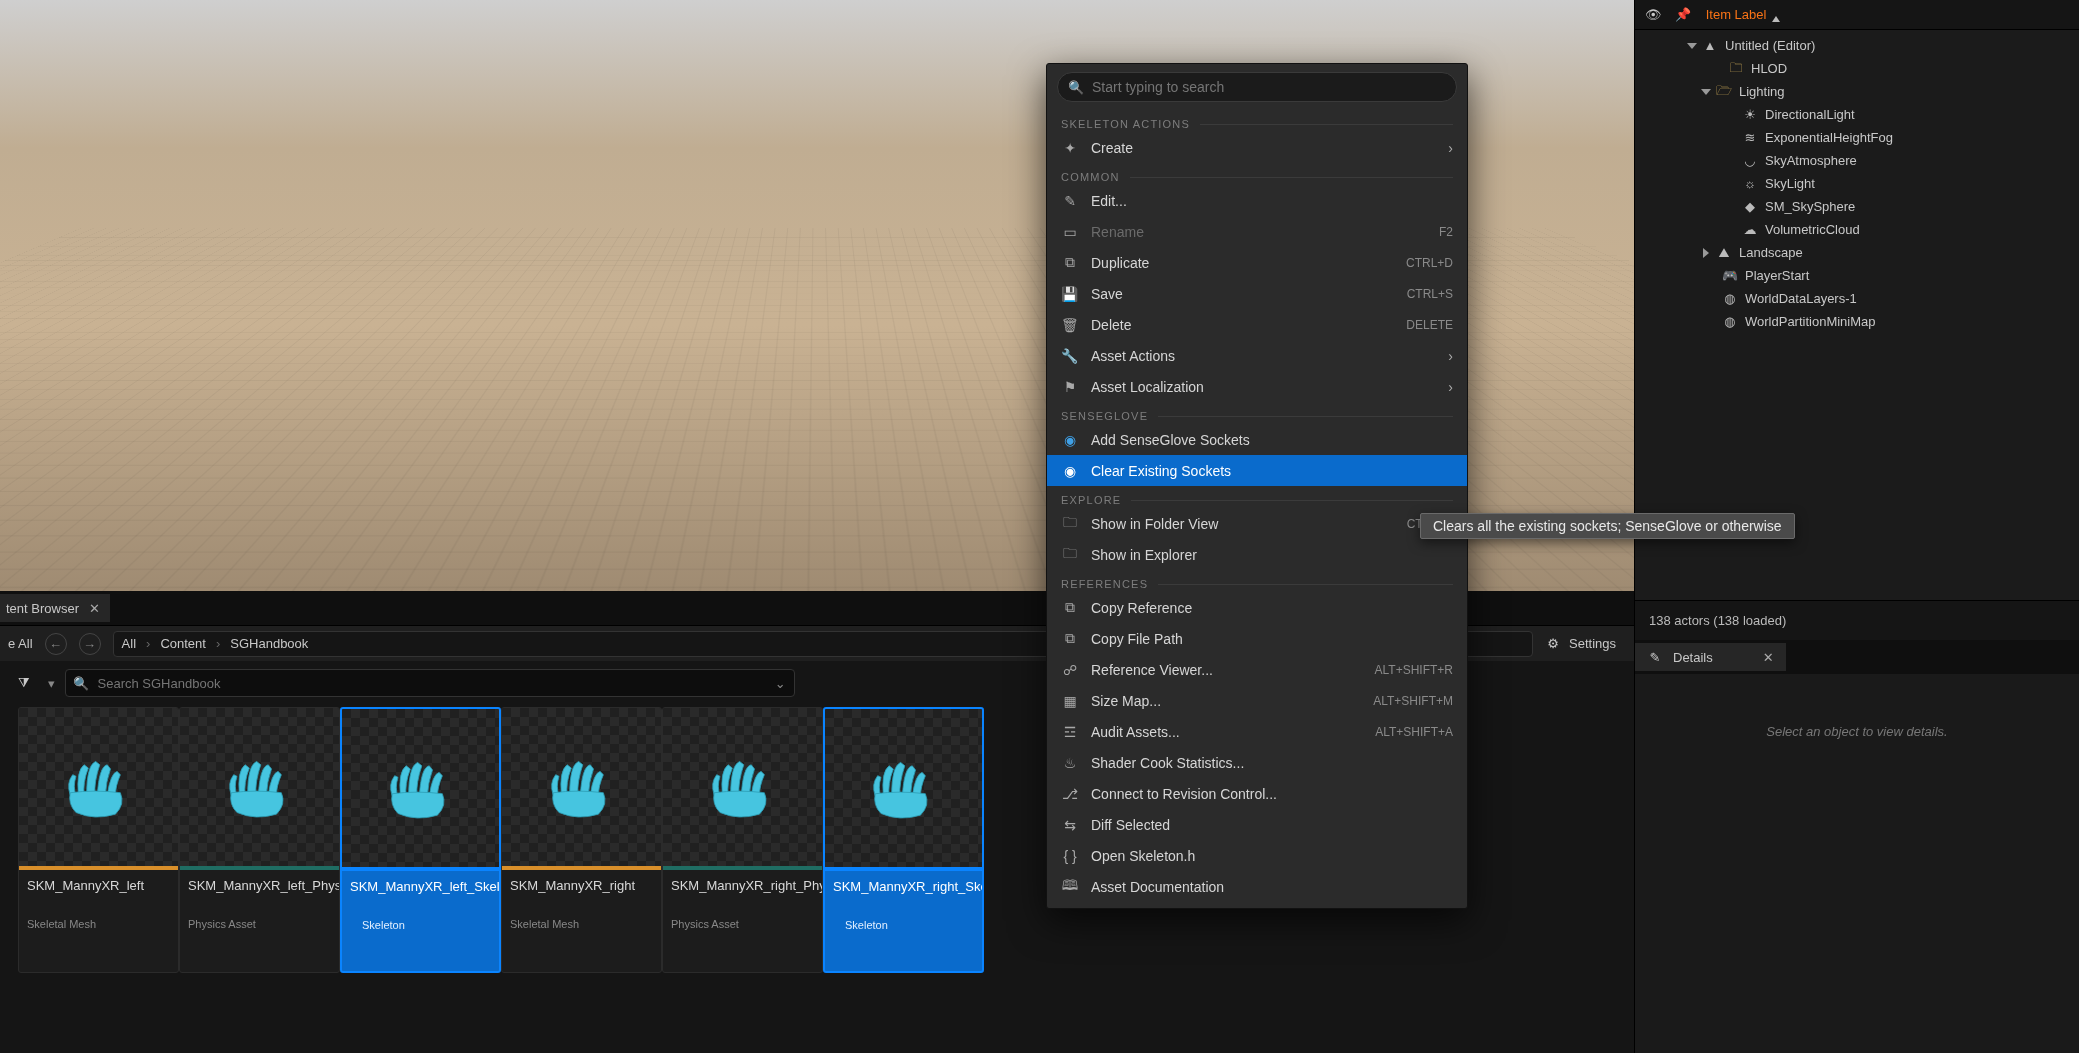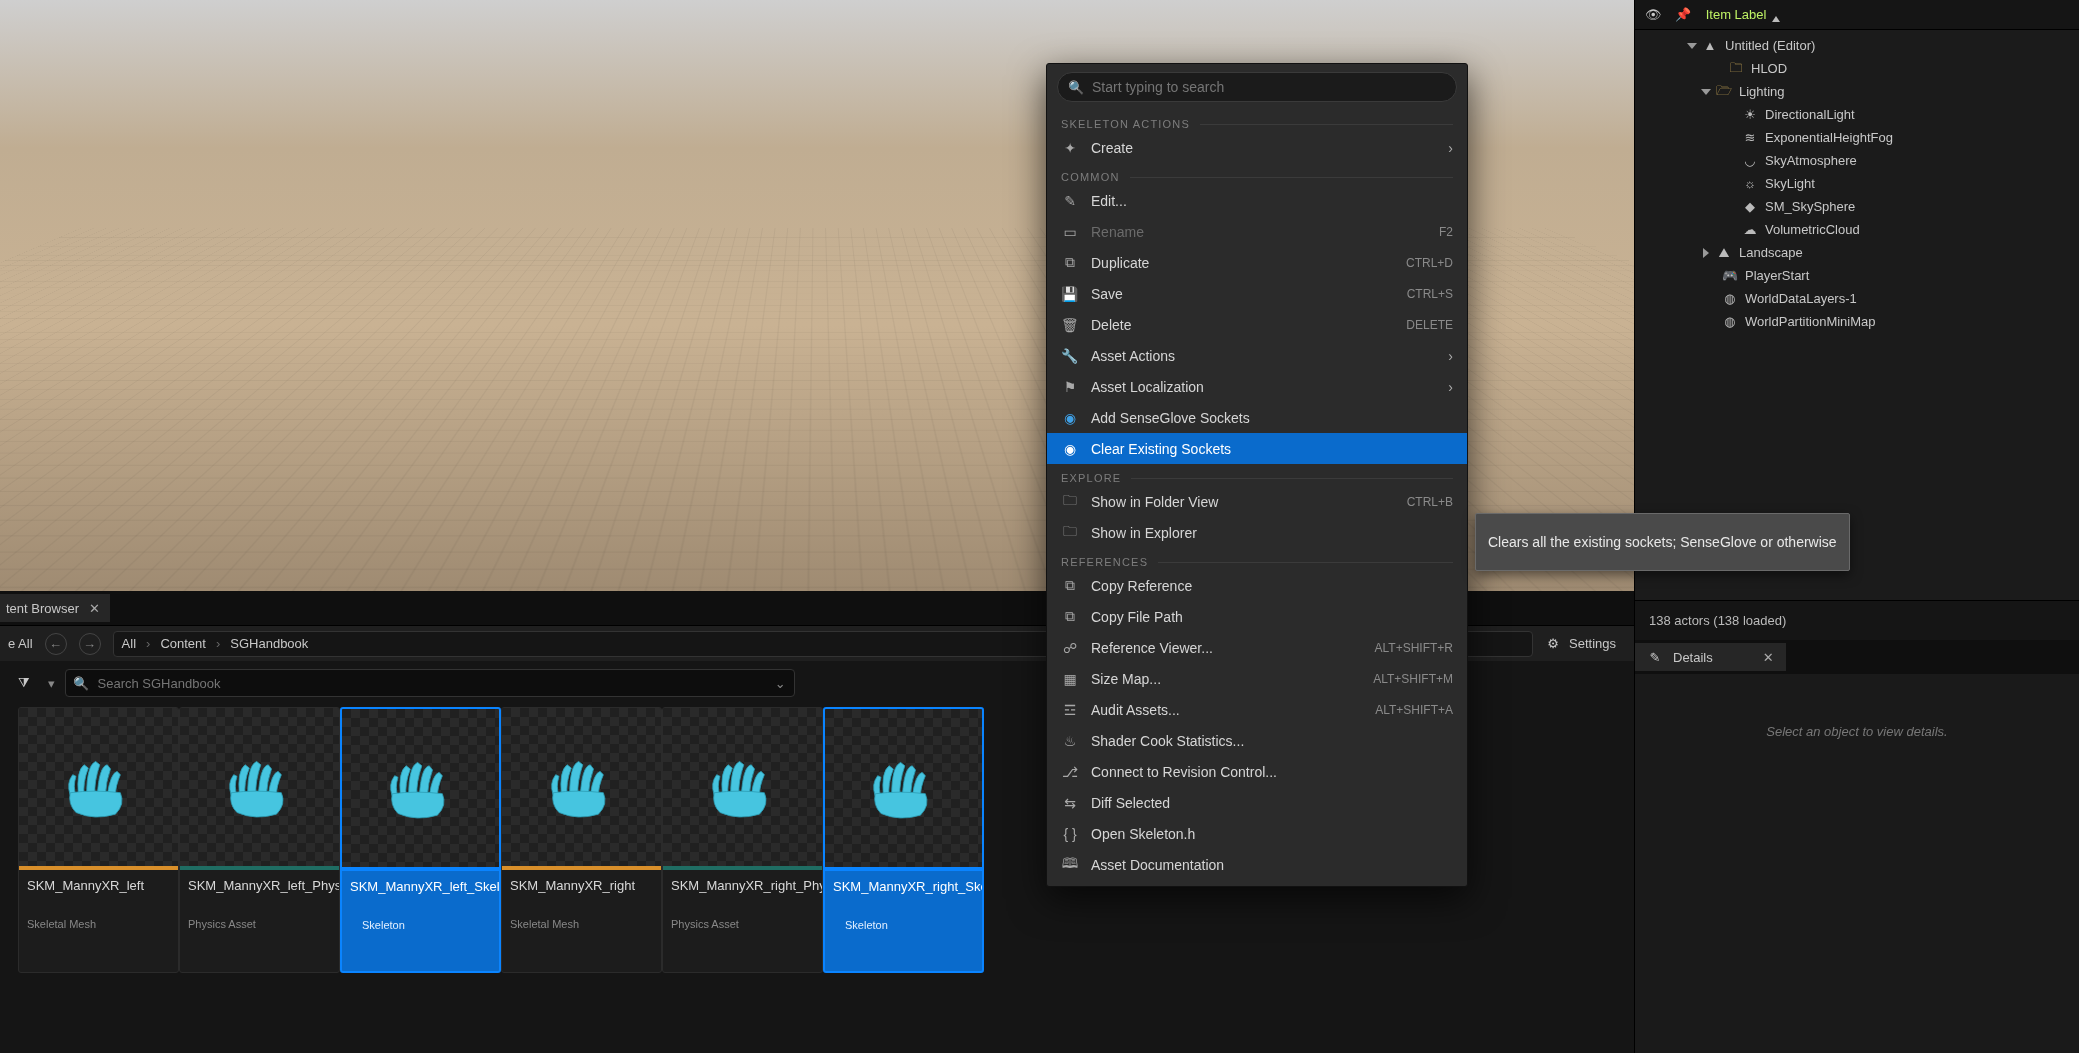--- a/index.html
+++ b/index.html
@@ -73,21 +73,21 @@
 .bar.blue{ background:#0a84ff;}
 .asset .label{ padding:8px 8px 2px; font-size:13px; color:#d8d8d8; line-height:1.25; min-height:48px;}
 .asset.selected .label{ color:#fff;}
 .asset .type{ padding:0 8px 8px; font-size:11px; color:#888;}
 .asset.selected .type{ color:#e2efff;margin-left:12px;}
 .hand-svg{ width:84px; height:74px;}
 
 
 .outliner-header{ height:30px; background:#151515; border-bottom:1px solid #000; display:flex; align-items:center; padding:0 10px; gap:14px;}
 .outliner-header .pin{ color:#aaa;}
-.outliner-header .title{ color:#bef264; flex:1; display:flex; align-items:flex-end; gap:6px;}
+.outliner-header .title{ color:#f97316; flex:1; display:flex; align-items:flex-end; gap:6px;}
 .tri-up{ display:inline-block; width:0;height:0;border-left:4px solid transparent;border-right:4px solid transparent;border-bottom:6px solid #bbb;}
 .outliner-body{ flex:0 0 570px; background:#1b1b1b; overflow:auto; padding-top:4px;}
 .tree-row{ display:flex; align-items:center; height:23px; padding-left:8px; gap:6px;}
 .disclose{ width:0;height:0;border-top:5px solid transparent;border-bottom:5px solid transparent;border-left:6px solid #999;}
 .disclose.open{ transform:rotate(90deg);}
 .tree-icon{ width:18px; height:18px; display:flex; align-items:center; justify-content:center; color:#bbb;}
 .indent{ display:inline-block;}
 .folder-ic{ color:#c7a556;}
 .statusbar{ height:40px; background:#151515; border-top:1px solid #000; display:flex; align-items:center; padding:16px 14px; color:#bbb;}
 
@@ -108,22 +108,22 @@
 .ctx-item{ display:flex; align-items:center; height:31px; padding:0 14px; gap:12px; color:#d6d6d6; font-size:14px;}
 .ctx-item.disabled{ color:#6b6b6b;}
 .ctx-item.highlight{ background:#0a6bcc; color:#fff;}
 .ctx-ic{ width:18px; height:18px; display:flex; align-items:center; justify-content:center; color:#a8a8a8; font-size:14px;}
 .ctx-item.highlight .ctx-ic{ color:#fff;}
 .ctx-shortcut{ margin-left:auto; color:#8a8a8a; font-size:12px;}
 .ctx-sub{ margin-left:auto; color:#aaa;}
 
 
 .tooltip{
-  position:absolute; left:1475px; top:513px; background:#4a4a4a; color:#e8e8e8; border:1px solid #6a6a6a;
-  padding:20px 12px; font-size:14px; border-radius:2px; z-index:60; white-space:nowrap;
+  position:absolute; left:1420px; top:513px; background:#4a4a4a; color:#e8e8e8; border:1px solid #6a6a6a;
+  padding:4px 12px; font-size:14px; border-radius:2px; z-index:60; white-space:nowrap;
   box-shadow:0 4px 12px rgba(0,0,0,.5);
 }
 
 
 .ic{ width:16px; height:16px; display:inline-flex; align-items:center; justify-content:center;}
 </style>
 </head>
 <body>
 
 <div class="main-container">
@@ -410,20 +410,21 @@
     <span class="ctx-ic">🔧</span>
     <span>Asset Actions</span>
     <span class="ctx-sub">›</span>
   </div>
   <div class="ctx-item">
     <span class="ctx-ic">⚑</span>
     <span>Asset Localization</span>
     <span class="ctx-sub">›</span>
   </div>
 
+  <div class="ctx-section">SENSEGLOVE</div>
   <div class="ctx-item">
     <span class="ctx-ic" style="color:#3fa0e6;">◉</span>
     <span>Add SenseGlove Sockets</span>
   </div>
   <div class="ctx-item highlight">
     <span class="ctx-ic">◉</span>
     <span>Clear Existing Sockets</span>
   </div>
 
   <div class="ctx-section">EXPLORE</div>

